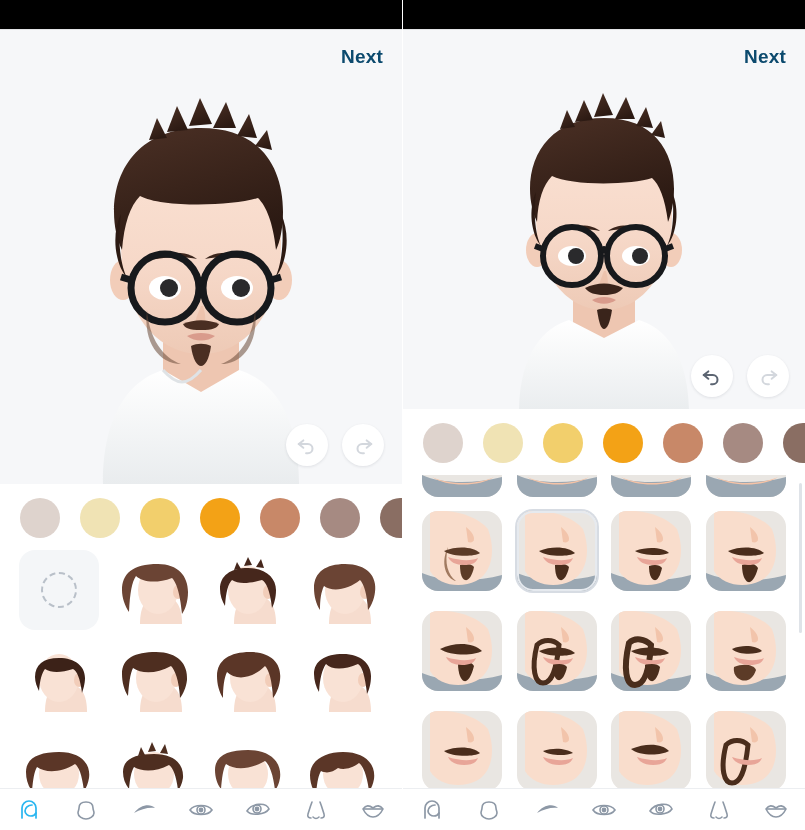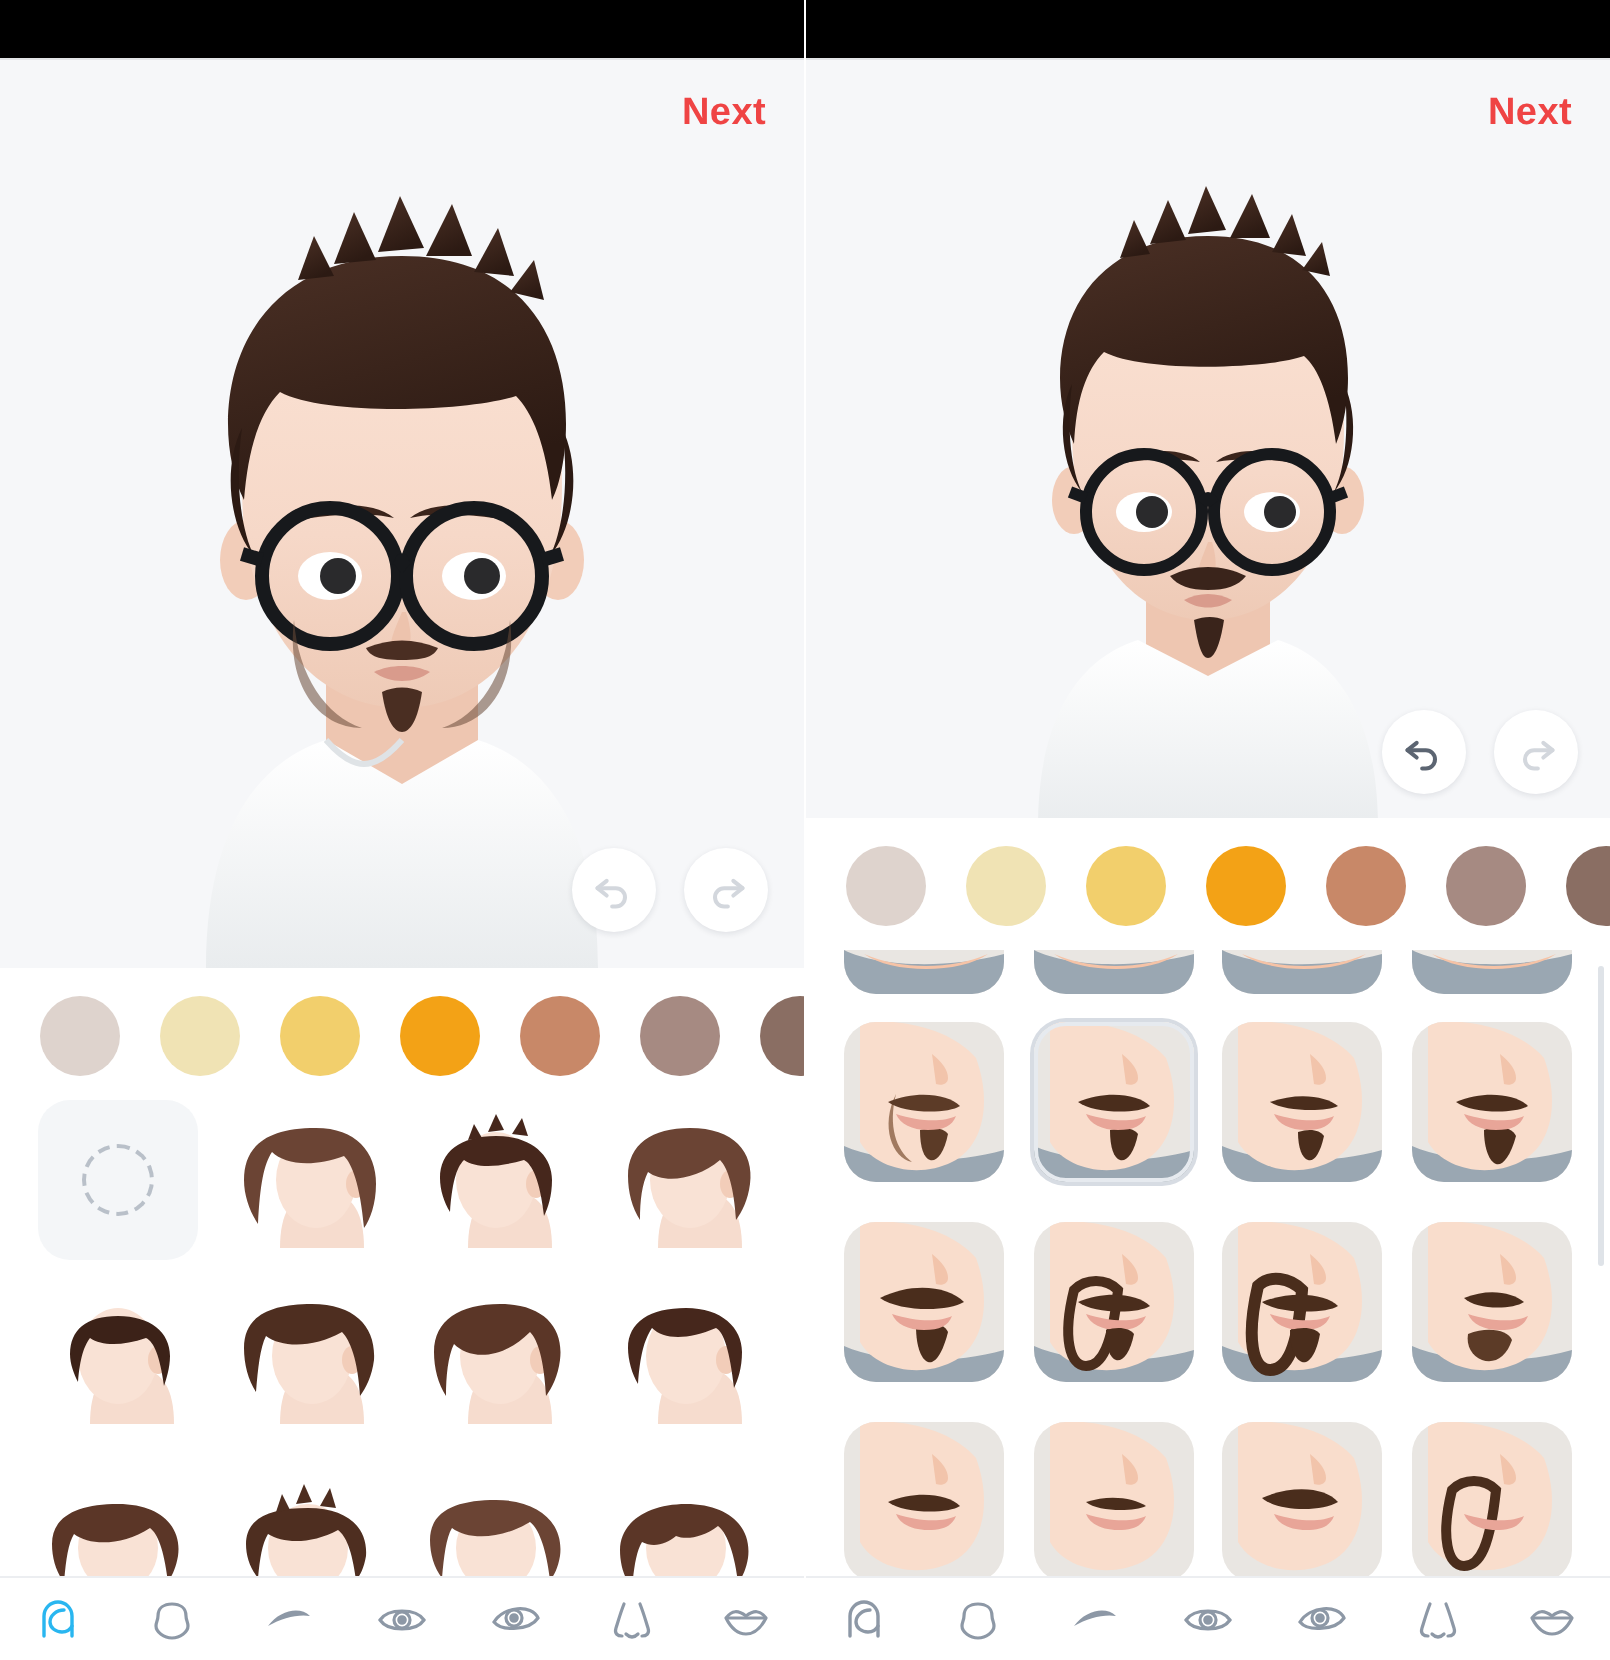--- a/index.html
+++ b/index.html
@@ -9,21 +9,21 @@
   
   .panel{position:relative;overflow:hidden;background:#ffffff;flex:0 0 auto;}
   .panel-left{width:402px;height:830px;}
   .gutter{width:1px;height:830px;background:#ffffff;flex:0 0 auto;}
   .panel-right{width:402px;height:830px;}
 
   .statusbar{height:29px;background:#000000;width:100%;}
   .hairline{height:1px;background:#e2e4e6;width:100%;}
 
   .topbar{height:52px;background:#f6f7f9;display:flex;align-items:center;justify-content:flex-end;padding:0 19px;box-sizing:border-box;}
-  .next-btn{color:#ef4444;font-size:19px;font-weight:700;letter-spacing:.2px;line-height:1;cursor:pointer;}
+  .next-btn{color:#0c4a6e;font-size:19px;font-weight:700;letter-spacing:.2px;line-height:1;cursor:pointer;}
 
   
   .stage{position:relative;background:#f6f7f9;overflow:hidden;}
   .stage-left{height:402px;}
   .stage-right{height:327px;}
 
   .avatar{position:absolute;left:50%;transform:translateX(-50%);}
   .avatar-left{top:-8px;width:300px;height:410px;}
   .avatar-right{top:-8px;width:250px;height:340px;}
 

